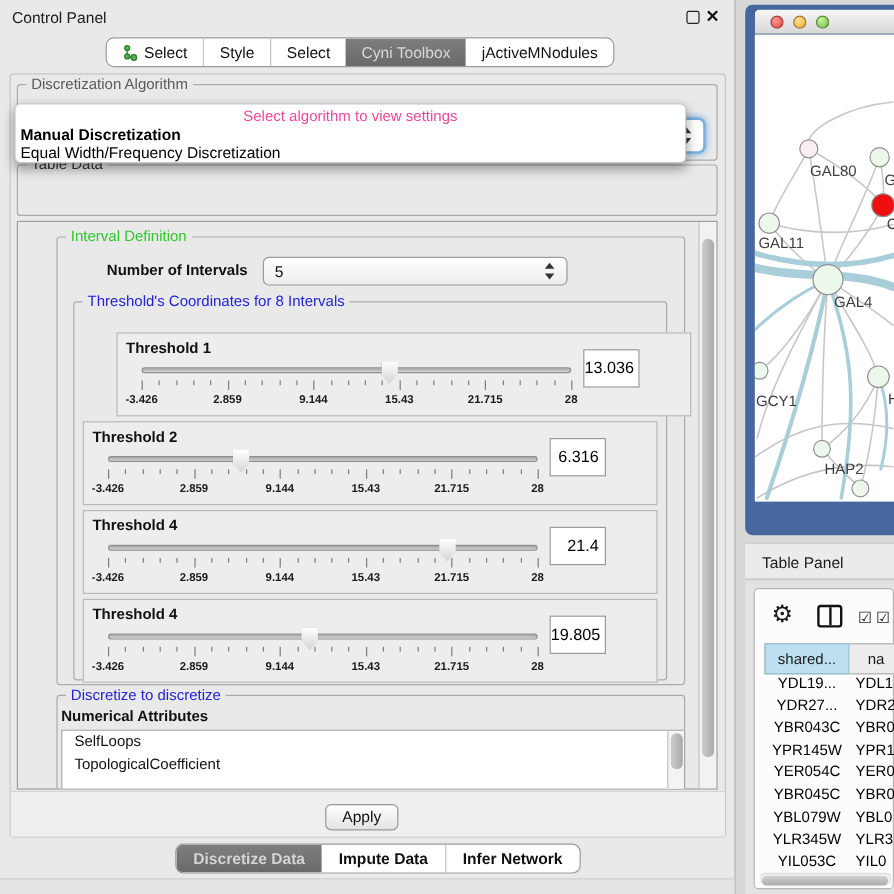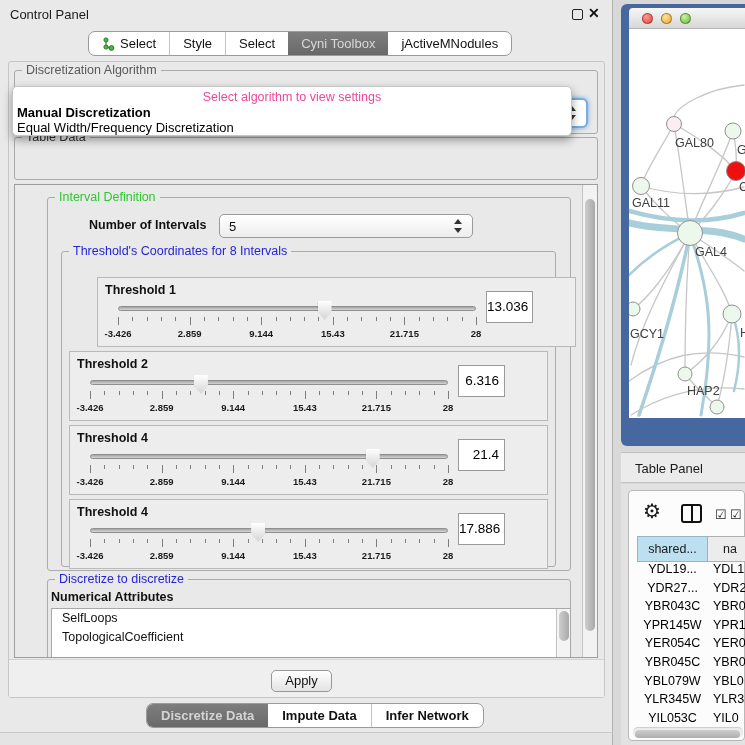--- a/index.html
+++ b/index.html
@@ -355,21 +355,21 @@
             </div>
             <div class="thr-ticklabels">
               <span style="left: 0%;">-3.426</span>
               <span style="left: 20%;">2.859</span>
               <span style="left: 40%;">9.144</span>
               <span style="left: 60%;">15.43</span>
               <span style="left: 80%;">21.715</span>
               <span style="left: 100%;">28</span>
             </div>
           </div>
-          <div class="thr-value">17.886</div>
+          <div class="thr-value">19.805</div>
         </div>
       </div>
 
     <div id="grp-attrs" class="abs grp">
       <span class="grp-title">Discretize to discretize</span>
     </div>
     <span id="attrs-subtitle" class="abs lbl-b">Numerical Attributes</span>
     <div id="attr-list" class="abs">
 
     <div class="attr-item">SelfLoops</div>

